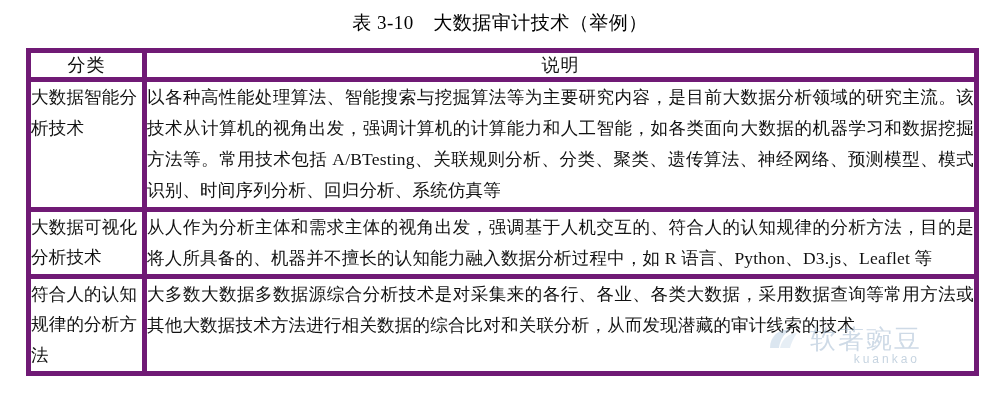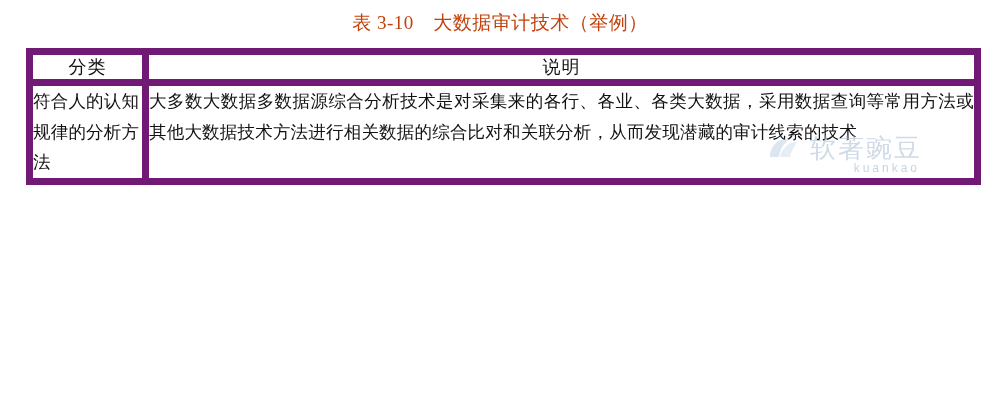--- a/index.html
+++ b/index.html
@@ -22,34 +22,34 @@
     box-sizing: border-box;
     padding: 0;
   }
   .table-caption {
     text-align: center;
     font-size: 19px;
     letter-spacing: 0.5px;
     padding-top: 10px;
     padding-bottom: 12px;
     font-family: "Liberation Serif", "DejaVu Serif", serif;
-    color: #c2410c;
+    color: #000000;
   }
   .tbl-wrap {
     position: relative;
     margin: 0 26px;
   }
   table.doc-table {
     width: 948px;
     border-collapse: collapse;
     table-layout: fixed;
     background: transparent;
   }
   table.doc-table td, table.doc-table th {
-    border: 7px solid #701a75;
+    border: 5px solid #701a75;
     vertical-align: top;
     padding: 0;
   }
   .hdr-row th {
     text-align: center;
     font-weight: normal;
     font-size: 18px;
     padding: 6px 0 7px 0;
     letter-spacing: 1px;
     color: #111;
@@ -123,20 +123,28 @@
         <col class="c2">
       </colgroup>
       <thead>
         <tr class="hdr-row">
           <th>分类</th>
           <th>说明</th>
         </tr>
       </thead>
       <tbody>
         <tr>
+          <td class="cat-cell">大数据智能分析技术</td>
+          <td class="desc-cell">以各种高性能处理算法、智能搜索与挖掘算法等为主要研究内容，是目前大数据分析领域的研究主流。该技术从计算机的视角出发，强调计算机的计算能力和人工智能，如各类面向大数据的机器学习和数据挖掘方法等。常用技术包括 A/BTesting、关联规则分析、分类、聚类、遗传算法、神经网络、预测模型、模式识别、时间序列分析、回归分析、系统仿真等</td>
+        </tr>
+        <tr>
+          <td class="cat-cell">大数据可视化分析技术</td>
+          <td class="desc-cell">从人作为分析主体和需求主体的视角出发，强调基于人机交互的、符合人的认知规律的分析方法，目的是将人所具备的、机器并不擅长的认知能力融入数据分析过程中，如 R 语言、Python、D3.js、Leaflet 等</td>
+        </tr>
+        <tr>
           <td class="cat-cell">符合人的认知规律的分析方法</td>
           <td class="desc-cell">大多数大数据多数据源综合分析技术是对采集来的各行、各业、各类大数据，采用数据查询等常用方法或其他大数据技术方法进行相关数据的综合比对和关联分析，从而发现潜藏的审计线索的技术</td>
         </tr>
       </tbody>
     </table>
 
     <div class="watermark">
       <span class="wm-logo">
         <svg width="38" height="30" viewBox="0 0 38 30" xmlns="http://www.w3.org/2000/svg">
           <path d="M6 24 C6 10, 18 4, 26 6 C20 10, 16 16, 15 24 Z" fill="#b9cfe2"></path>

